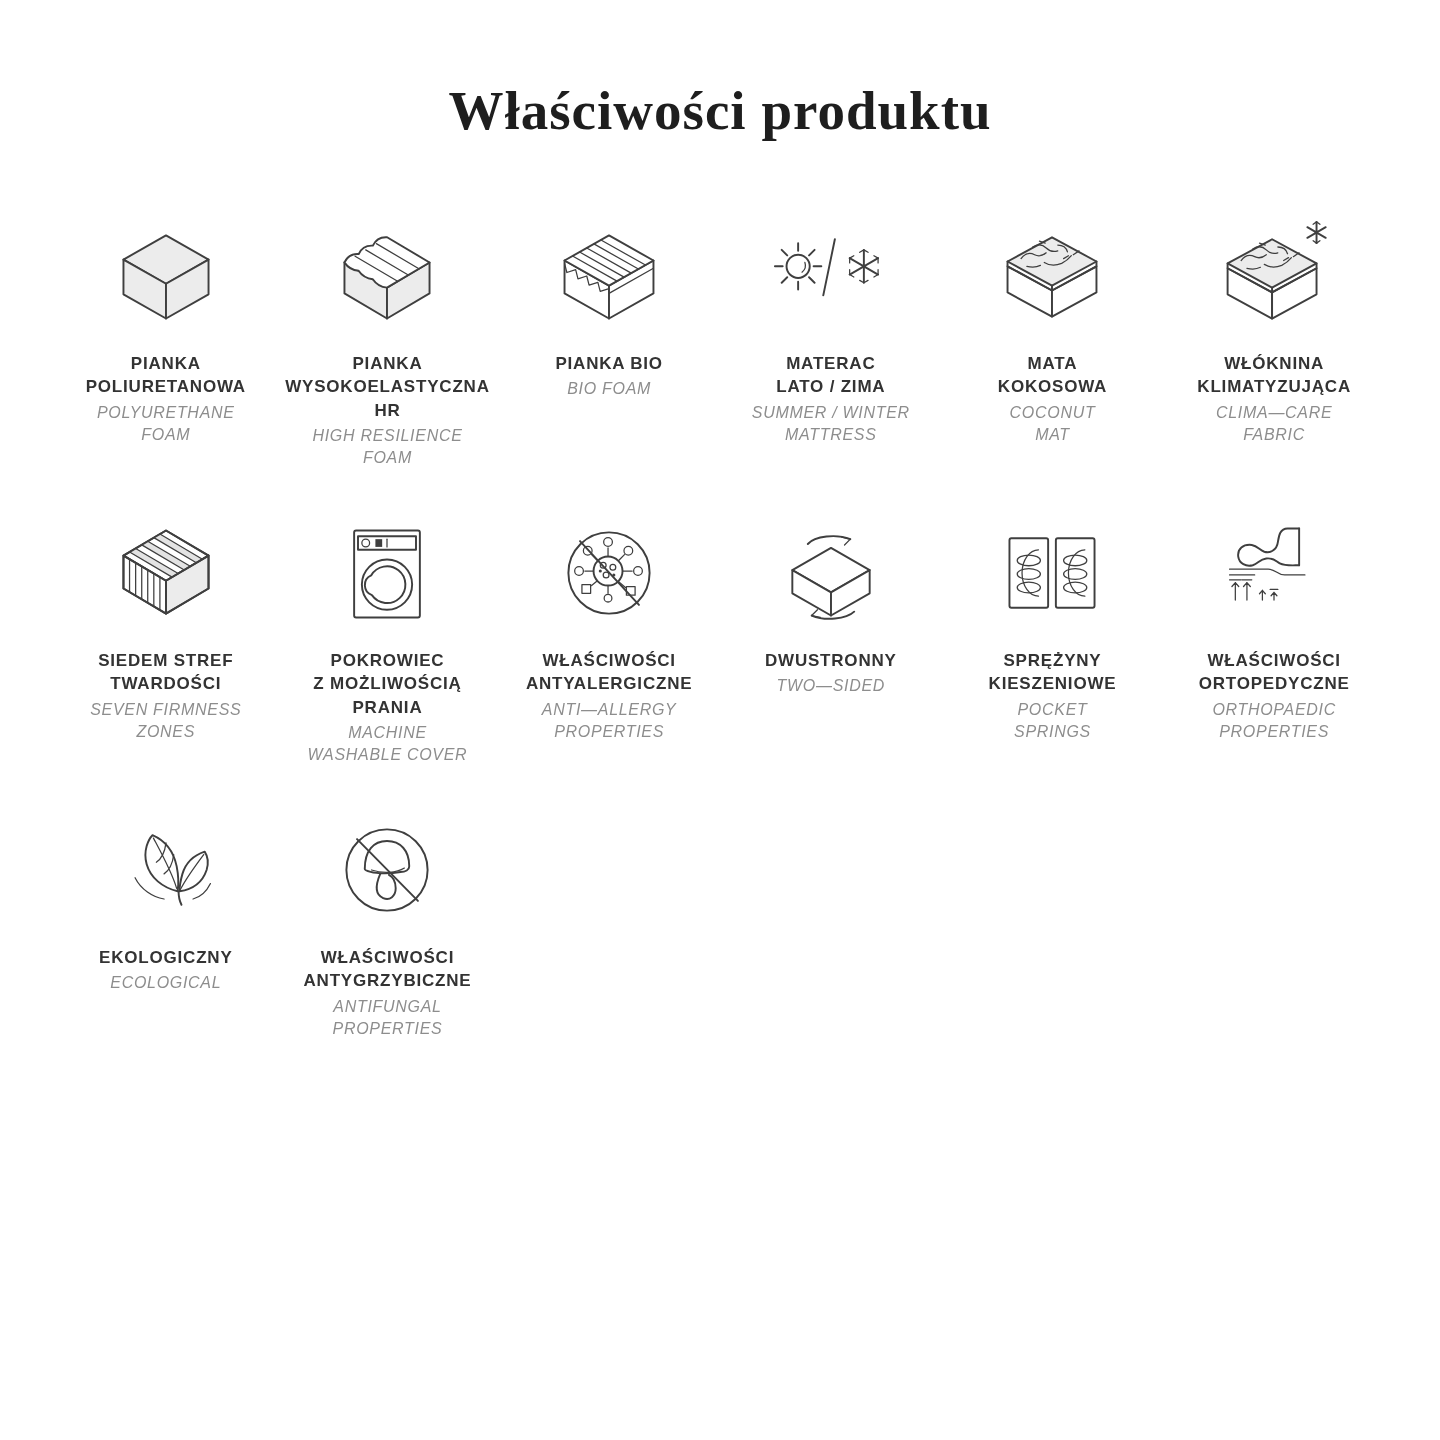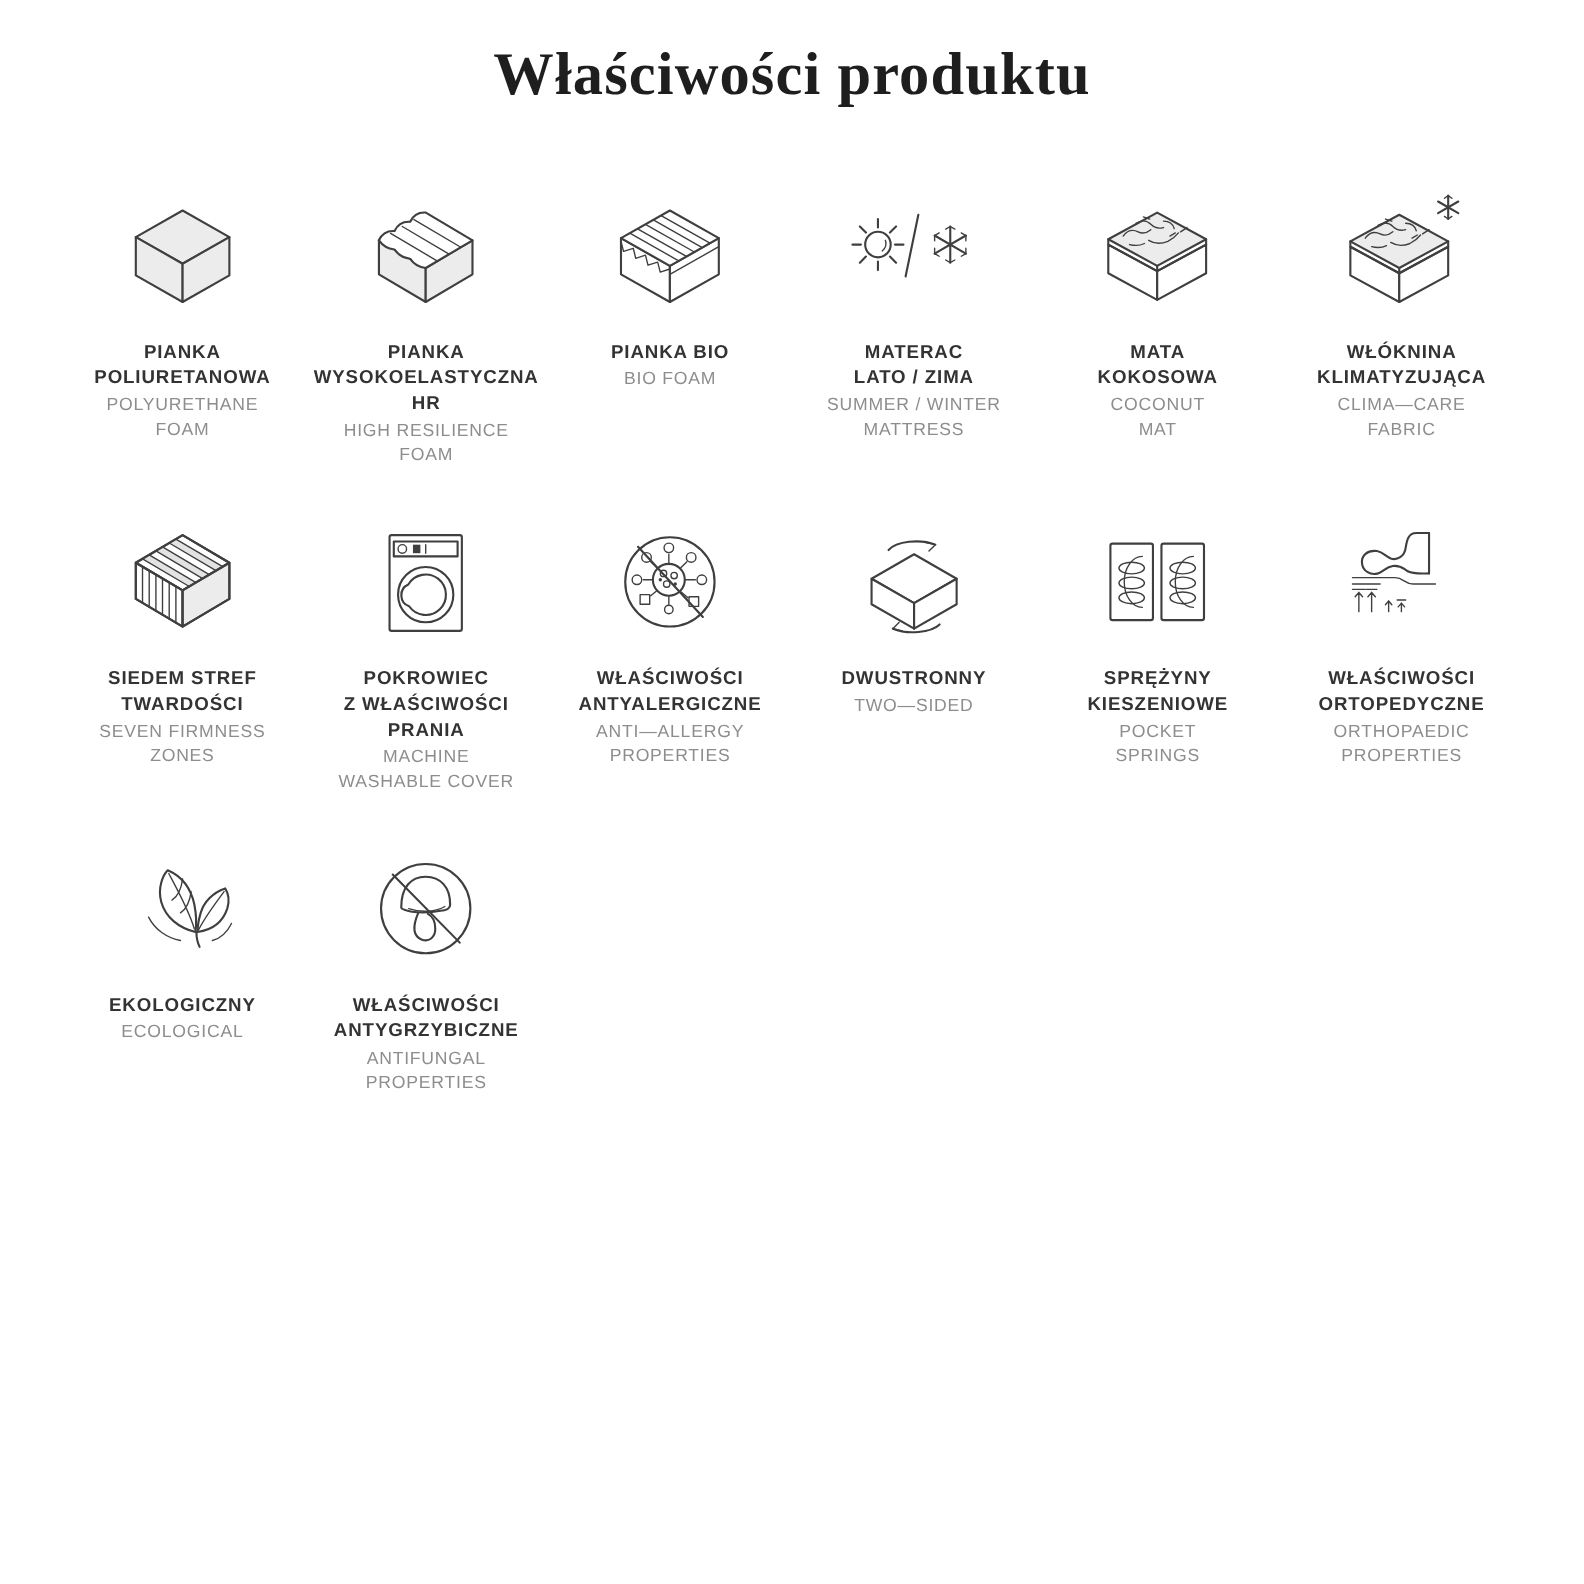--- a/index.html
+++ b/index.html
@@ -1,38 +1,38 @@
 <!DOCTYPE html>
 <html><head>
 <meta charset="utf-8">
 <style>
   html,body{margin:0;padding:0;}
   body{width:1440px;height:1440px;background:#ffffff;font-family:"Liberation Sans",sans-serif;}
   .page{width:1440px;height:1440px;overflow:hidden;}
   h1.title{
-    margin:0;padding-top:35px;text-align:center;
+    margin:0;padding-top:79px;text-align:center;
     font-family:"Liberation Serif",serif;font-weight:700;
     font-size:55px;letter-spacing:1px;color:#1e1e1e;
   }
   .grid{
     width:1330px;margin:72px auto 0;
     display:grid;grid-template-columns:repeat(6,1fr);
   }
   .cell{
     height:297px;display:flex;flex-direction:column;align-items:center;
     text-align:center;margin:0;padding:0 8px;box-sizing:border-box;
   }
   .icon-box{height:124px;display:flex;align-items:center;justify-content:center;margin-bottom:14px;flex:none;}
   .icon-box svg{width:116px;height:116px;}
   .pl{
     font-size:17px;font-weight:700;line-height:1.38;letter-spacing:.8px;
     color:#333333;white-space:pre-line;
   }
   .en{
-    font-size:16px;line-height:1.38;letter-spacing:.7px;
+    font-size:16px;font-style:italic;line-height:1.38;letter-spacing:.7px;
     color:#8d8d8d;white-space:pre-line;margin-top:3px;
   }
   
   .ic *{stroke:#3f3f3f;stroke-width:2;fill:none;stroke-linecap:round;stroke-linejoin:round;}
   .ic .fe{fill:#ececec;}
   .ic .fw{fill:#ffffff;}
   .ic .fg{fill:#e3e3e3;stroke:none;}
   .ic .fd{fill:#3f3f3f;stroke:none;}
   .ic .th{stroke-width:1.3;}
 </style>
@@ -168,21 +168,21 @@
           <rect class="fw" x="26" y="16" width="68" height="90" rx="2"></rect>
           <rect x="30" y="22" width="60" height="14"></rect>
           <circle class="th" cx="38" cy="29" r="4"></circle>
           <rect class="fd" x="48" y="25" width="7" height="8"></rect>
           <path class="th" d="M60,25 L60,33"></path>
           <circle cx="60" cy="72" r="26"></circle>
           <path d="M43.6,62.5 A19,19 0 1 1 44.4,82.9 A11,11 0 0 1 43.6,62.5 Z"></path>
         </svg>
       </div>
       <div class="pl">POKROWIEC
-Z WŁAŚCIWOŚCI
+Z MOŻLIWOŚCIĄ
 PRANIA</div>
       <div class="en">MACHINE
 WASHABLE COVER</div>
     </figure>
 
     <figure class="cell">
       <div class="icon-box">
         <svg class="ic" viewBox="0 0 120 120">
           <circle cx="60" cy="60" r="42"></circle>
           <circle cx="59" cy="58" r="15"></circle>

